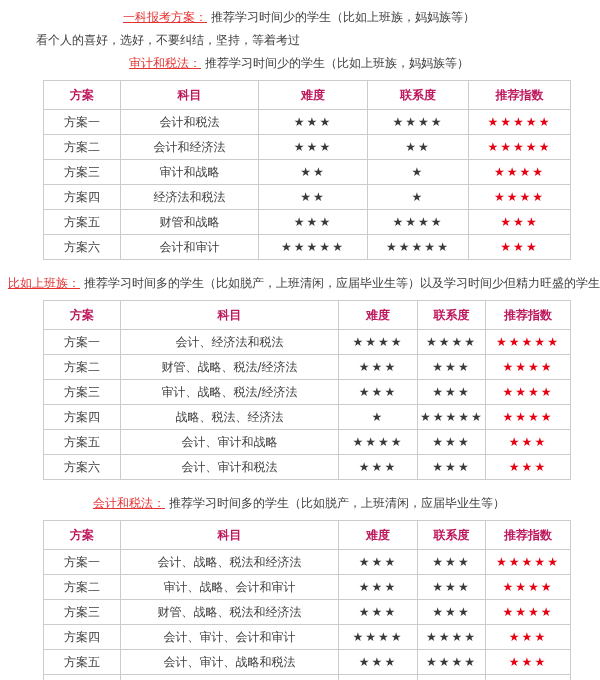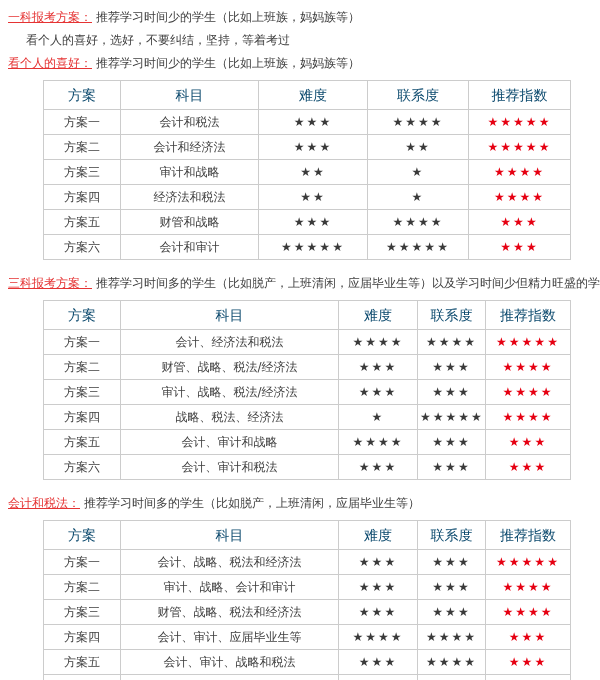--- a/index.html
+++ b/index.html
@@ -9,46 +9,46 @@
     width: 600px;
   }
   body {
     box-sizing: border-box;
     padding: 9px 10px 10px 8px;
     font-family: "DejaVu Sans", "Liberation Sans", sans-serif;
     font-size: 12px;
     color: #404040;
     line-height: 16px;
   }
-  .lead { margin: 0 0 7px 0; white-space: nowrap; }
+  .lead { margin: 0 0 7px 0; white-space: nowrap; text-align: center; }
   .red-label {
     color: #e53333;
     text-decoration: underline;
     margin-right: 4px;
   }
-  .note { margin: 0 0 7px 18px; }
+  .note { margin: 0 0 7px 28px; }
   table.plan-table {
     border-collapse: collapse;
     table-layout: fixed;
     width: 527px;
     margin: 9px 0 15px 35px;
     border: 1px solid #b9b9b9;
   }
   table.plan-table th, table.plan-table td {
     border: 1px solid #cccccc;
     text-align: center;
     vertical-align: middle;
     overflow: hidden;
     white-space: nowrap;
   }
   table.plan-table th {
-    color: #0c4a6e;
-    font-weight: normal;
+    color: #be185d;
+    font-weight: bold;
     padding: 6px 2px;
-    font-size: 14px;
+    font-size: 12px;
   }
   table.plan-table td {
     padding: 4px 2px;
     font-size: 12px;
   }
   
   table.plan-table td:nth-child(3),
   table.plan-table td:nth-child(4),
   table.plan-table td:nth-child(5) { letter-spacing: 2px; color: #3a3a3a; }
   table.plan-table td:nth-child(5) { color: #e60012; }
@@ -67,21 +67,21 @@
 </style>
 </head>
 <body>
 
 <p class="lead">
   <span class="red-label">一科报考方案：</span><span>推荐学习时间少的学生（比如上班族，妈妈族等）</span>
 </p>
 <p class="note">看个人的喜好，选好，不要纠结，坚持，等着考过</p>
 
 <p class="lead">
-  <span class="red-label">看个人的喜好：</span><span>推荐学习时间少的学生（比如上班族，妈妈族等）</span>
+  <span class="red-label">审计和税法：</span><span>推荐学习时间少的学生（比如上班族，妈妈族等）</span>
 </p>
 <table class="plan-table t1">
   <colgroup>
       <col class="c-plan">
       <col class="c-subj">
       <col class="c-diff">
       <col class="c-rel">
       <col class="c-rec">
     </colgroup>
   <thead>
@@ -133,21 +133,21 @@
         <td>方案六</td>
         <td>会计和审计</td>
         <td>★★★★★</td>
         <td>★★★★★</td>
         <td>★★★</td>
       </tr>
     </tbody>
 </table>
 
 <p class="lead">
-  <span class="red-label">三科报考方案：</span><span>推荐学习时间多的学生（比如脱产，上班清闲，应届毕业生等）以及学习时间少但精力旺盛的学生。</span>
+  <span class="red-label">比如上班族：</span><span>推荐学习时间多的学生（比如脱产，上班清闲，应届毕业生等）以及学习时间少但精力旺盛的学生。</span>
 </p>
 <table class="plan-table t2">
   <colgroup>
       <col class="c-plan">
       <col class="c-subj">
       <col class="c-diff">
       <col class="c-rel">
       <col class="c-rec">
     </colgroup>
   <thead>
@@ -242,21 +242,21 @@
       </tr>
       <tr>
         <td>方案三</td>
         <td>财管、战略、税法和经济法</td>
         <td>★★★</td>
         <td>★★★</td>
         <td>★★★★</td>
       </tr>
       <tr>
         <td>方案四</td>
-        <td>会计、审计、应届毕业生等</td>
+        <td>会计、审计、会计和审计</td>
         <td>★★★★</td>
         <td>★★★★</td>
         <td>★★★</td>
       </tr>
       <tr>
         <td>方案五</td>
         <td>会计、审计、战略和税法</td>
         <td>★★★</td>
         <td>★★★★</td>
         <td>★★★</td>

